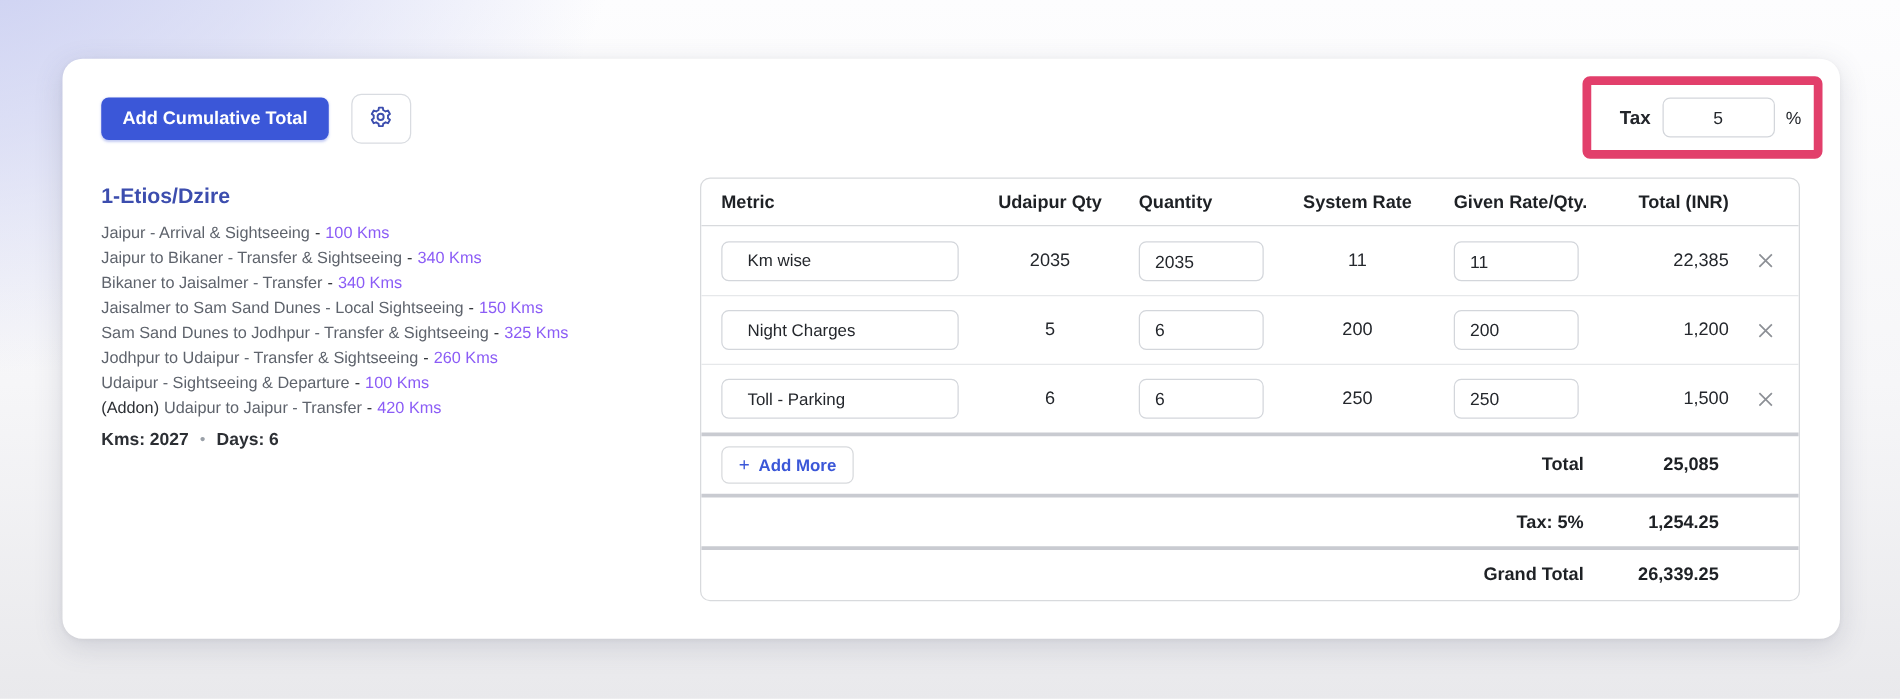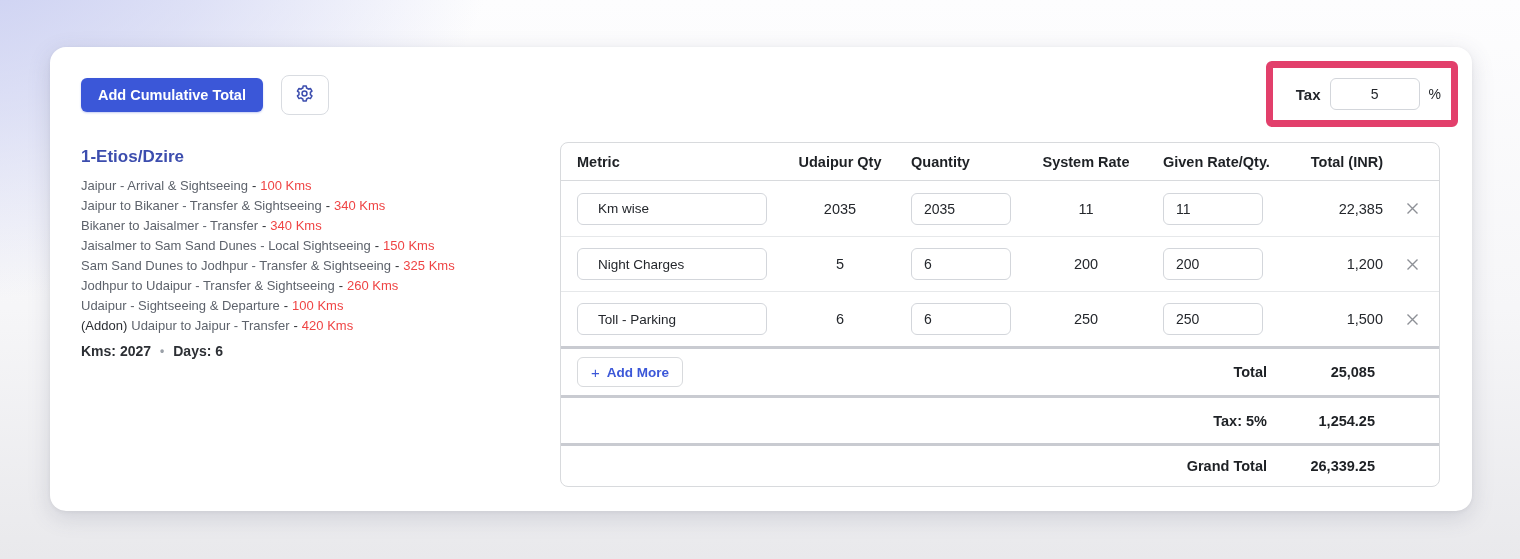--- a/index.html
+++ b/index.html
@@ -43,21 +43,21 @@
   }
   .tax-suffix { font-size:14px; color:#23262b; }
 
   
   .left-panel { position:absolute; left:31px; top:100px; width:470px; }
   .vehicle-title { font-size:17px; font-weight:bold; color:#3c4dae; margin:0 0 9px 0; }
   .leg { font-size:13px; line-height:20px; color:#5e636c; }
   .leg .prefix { color:#2c2f34; margin-right:4px; }
   .leg .route  { margin-right:4px; }
   .leg .dash   { color:#2c2f34; margin-right:4px; }
-  .leg .dist   { color:#ef4444; }
+  .leg .dist   { color:#8b5cf6; }
   .totals-line { margin-top:7px; font-size:14px; font-weight:bold; color:#2c2f34; display:flex; align-items:center; }
   .totals-line .bullet { color:#9aa0a8; margin:0 9px; font-size:12px; }
 
   
   .table {
     position:absolute; left:510px; top:95px; width:880px;
     border:1px solid #d8dadd; border-radius:8px; background:#fff; overflow:hidden;
   }
   .t-row { display:grid; grid-template-columns:222px 114px 124px 130px 146px 88px 54px; align-items:center; }
   .t-head { height:38px; border-bottom:1px solid #d8dadd; }
@@ -79,21 +79,21 @@
   .num-input {
     width:100px; height:32px; border:1px solid #d3d6db; border-radius:6px;
     padding:0 12px; font:14px "Liberation Sans", sans-serif; color:#24272c; outline:none;
   }
   .del-btn { background:none; border:none; padding:4px; cursor:pointer; line-height:0; }
 
   .sep-thick { height:3px; background:#c9cbd1; }
 
   .row-bottom { display:grid; grid-template-columns:1fr 110px 62px; align-items:center; }
   .row-addmore { height:46px; }
-  .row-sum { height:45px; }
+  .row-sum { height:39px; }
   .row-grand { height:40px; }
   .bottom-left { display:flex; align-items:center; justify-content:space-between; padding-left:16px; }
   .sum-label { font-size:14.5px; font-weight:bold; color:#1e2125; text-align:right; display:block; }
   .sum-value { font-size:14.5px; font-weight:bold; color:#1e2125; text-align:right; padding-right:2px; }
   .add-more-btn {
     height:30px; padding:0 13px; background:#ffffff; border:1px solid #d8dadd; border-radius:6px;
     display:flex; align-items:center; gap:7px; cursor:pointer;
     color:#3b57d8; font-weight:bold; font-size:13.5px; font-family:"Liberation Sans", sans-serif;
   }
   .add-more-btn .plus { font-weight:normal; font-size:15px; }

